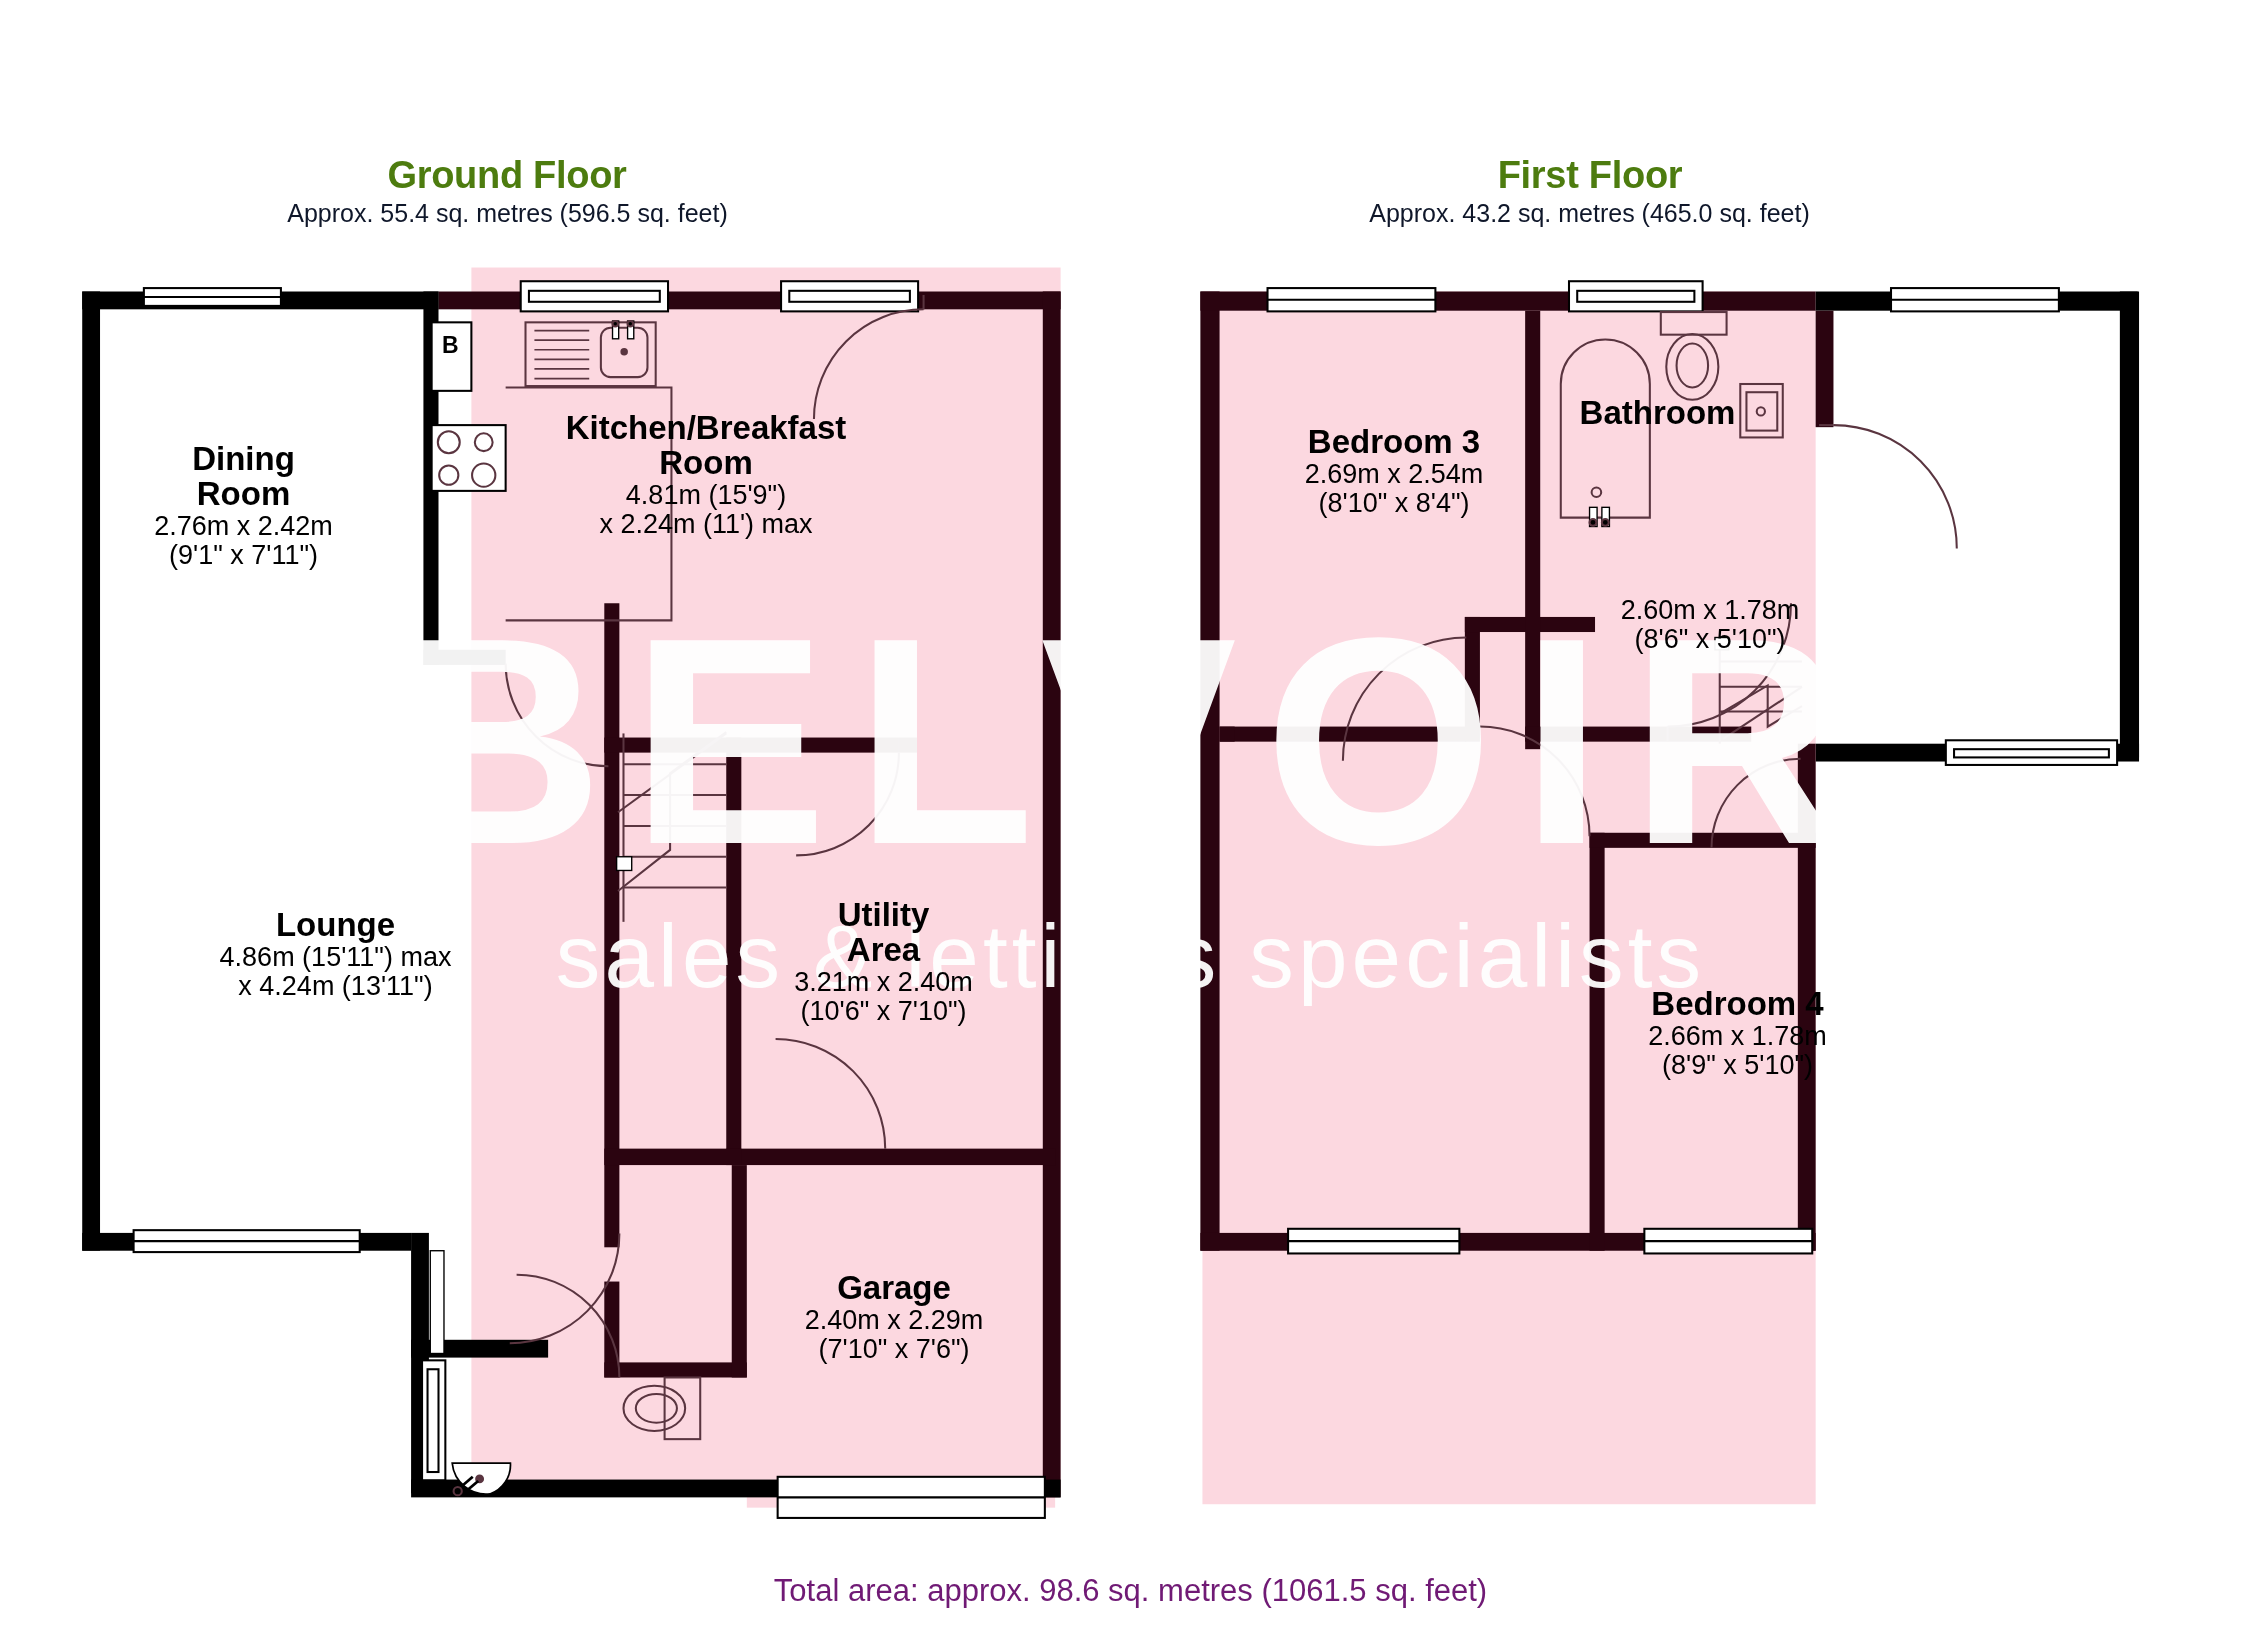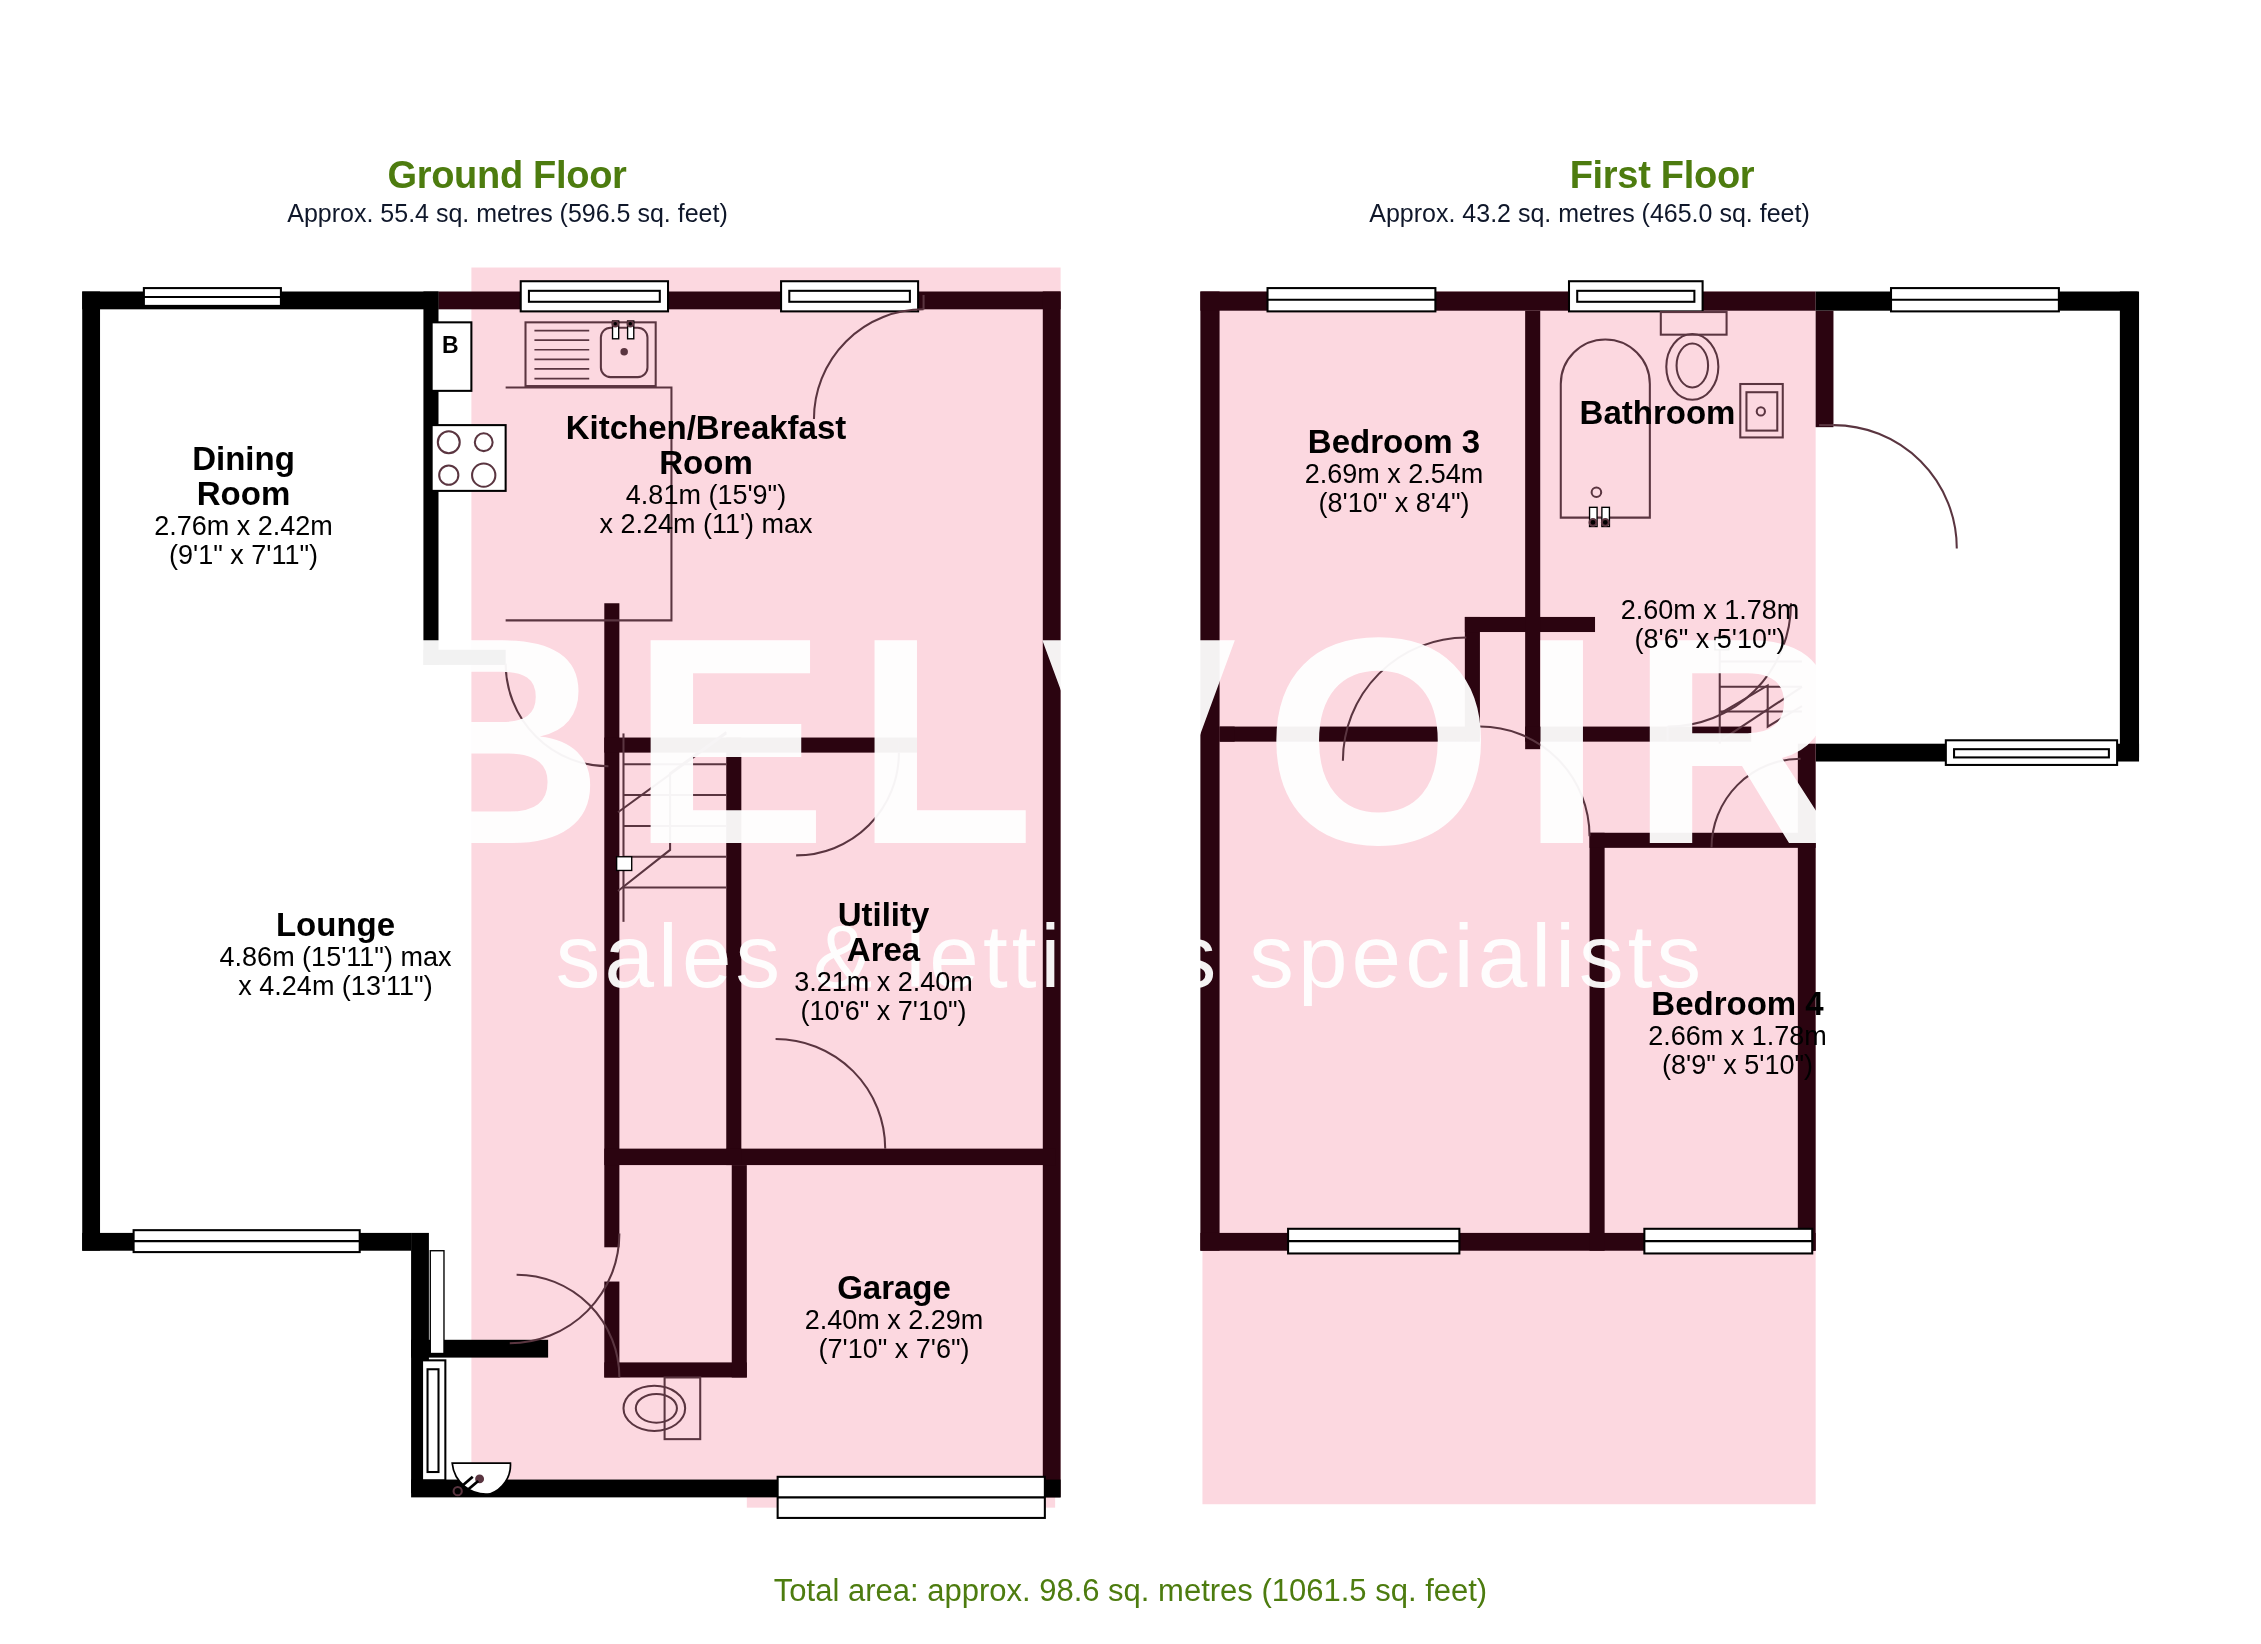--- a/index.html
+++ b/index.html
@@ -55,21 +55,21 @@
     display: block;
   }
   .room-dims {
     font-size: 27px;
     display: block;
   }
   .total-area {
     position: absolute;
     text-align: center;
     font-size: 31px;
-    color: #4d7c0f;
+    color: #701a75;
     white-space: nowrap;
     width: 100%;
   }
   .boiler-label {
     position: absolute;
     font-weight: bold;
     font-size: 23px;
     color: #000000;
   }
 </style>
@@ -332,21 +332,21 @@
 
     <g opacity="1">
       <text x="1650" y="1230" text-anchor="middle" font-family="Liberation Sans, sans-serif" font-size="430" font-weight="bold" fill="#ffffff" letter-spacing="40" opacity="0.95">BELVOIR</text>
       <text x="1650" y="1440" text-anchor="middle" font-family="Liberation Sans, sans-serif" font-size="130" fill="#ffffff" letter-spacing="6" opacity="0.95">sales &amp; lettings specialists</text>
     </g>
   </svg>
 
   <div class="floor-title" style="left:315px; top:154px; width:384px;">Ground Floor</div>
   <div class="floor-sub" style="left:247px; top:199px; width:521px;">Approx. 55.4 sq. metres (596.5 sq. feet)</div>
 
-  <div class="floor-title" style="left:1470px; top:154px; width:384px;text-align:center;">First Floor</div>
+  <div class="floor-title" style="left:1398px; top:154px; width:384px;text-align:center;">First Floor</div>
   <div class="floor-sub" style="left:1329px; top:199px; width:521px;">Approx. 43.2 sq. metres (465.0 sq. feet)</div>
 
   <div class="boiler-label" style="left:442px; top:332px;">B</div>
 
   <div class="room-label" style="left:86px; top:442px; width:315px;">
     <span class="room-name">Dining</span>
     <span class="room-name">Room</span>
     <span class="room-dims">2.76m x 2.42m</span>
     <span class="room-dims">(9'1" x 7'11")</span>
   </div>

